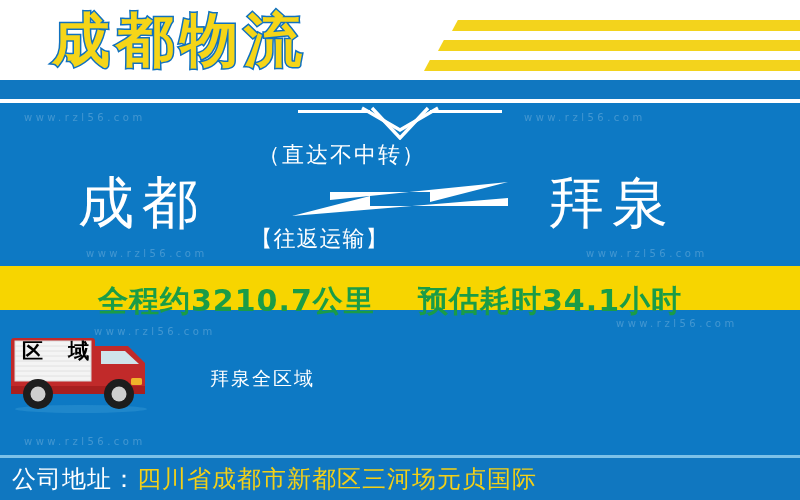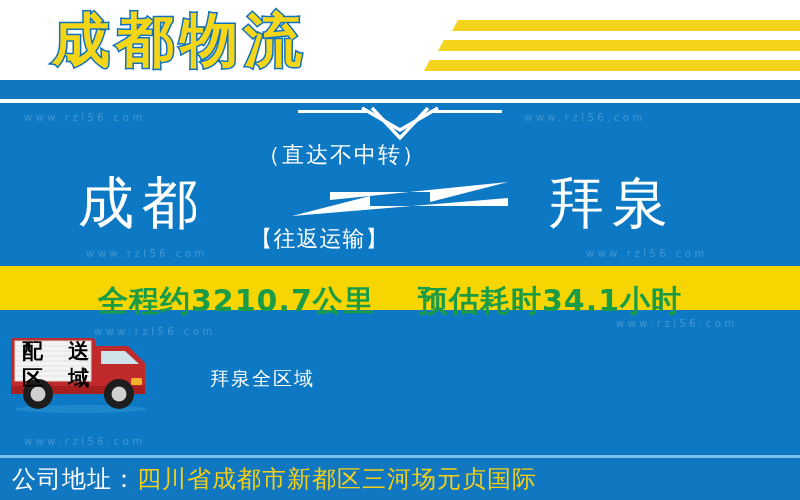--- a/index.html
+++ b/index.html
@@ -303,21 +303,20 @@
     <path d="M93 21 L117 21 L131 34 L93 34 Z" fill="#cfe4ea"></path>
     <rect x="123" y="48" width="11" height="7" rx="1.5" fill="#f0b32a"></rect>
     <rect x="3" y="56" width="134" height="8" fill="#a81f1f"></rect>
 
     <circle cx="30" cy="64" r="15" fill="#1d1d1d"></circle>
     <circle cx="30" cy="64" r="7.5" fill="#cfcfcf"></circle>
     <circle cx="111" cy="64" r="15" fill="#1d1d1d"></circle>
     <circle cx="111" cy="64" r="7.5" fill="#cfcfcf"></circle>
   </svg>
   <div class="truck-box-label">
-    <div>配 送</div>
     <div>区 域</div>
   </div>
   <div class="coverage-text">拜泉全区域</div>
 
   <div class="addr">
     <span class="addr-label">公司地址：</span><span class="addr-value">四川省成都市新都区三河场元贞国际</span>
   </div>
 
 </div>
 

